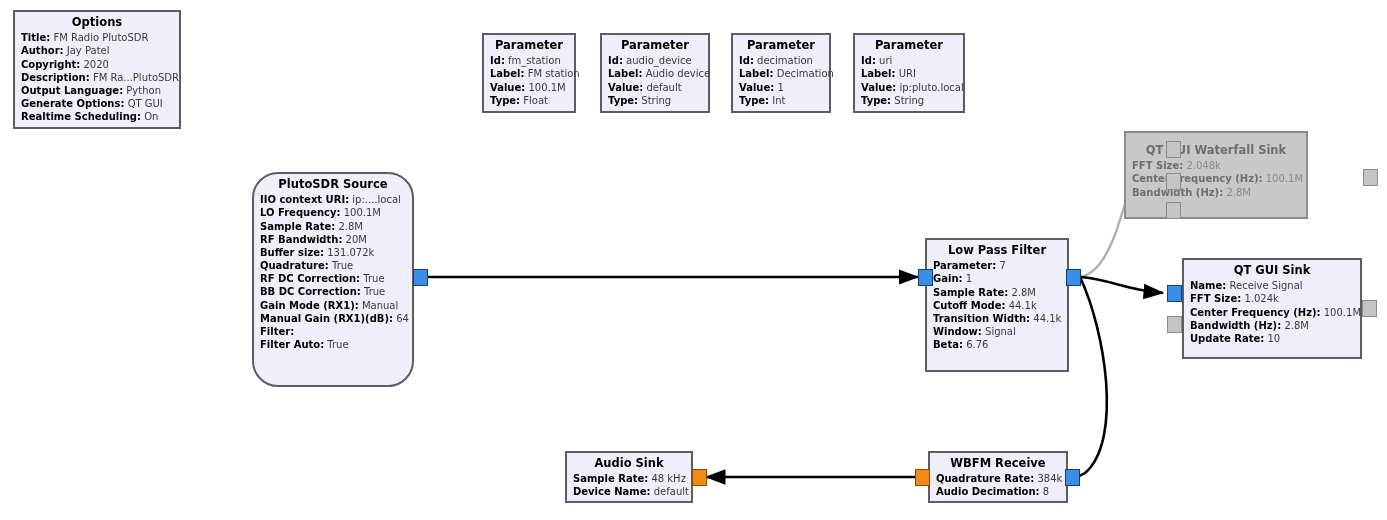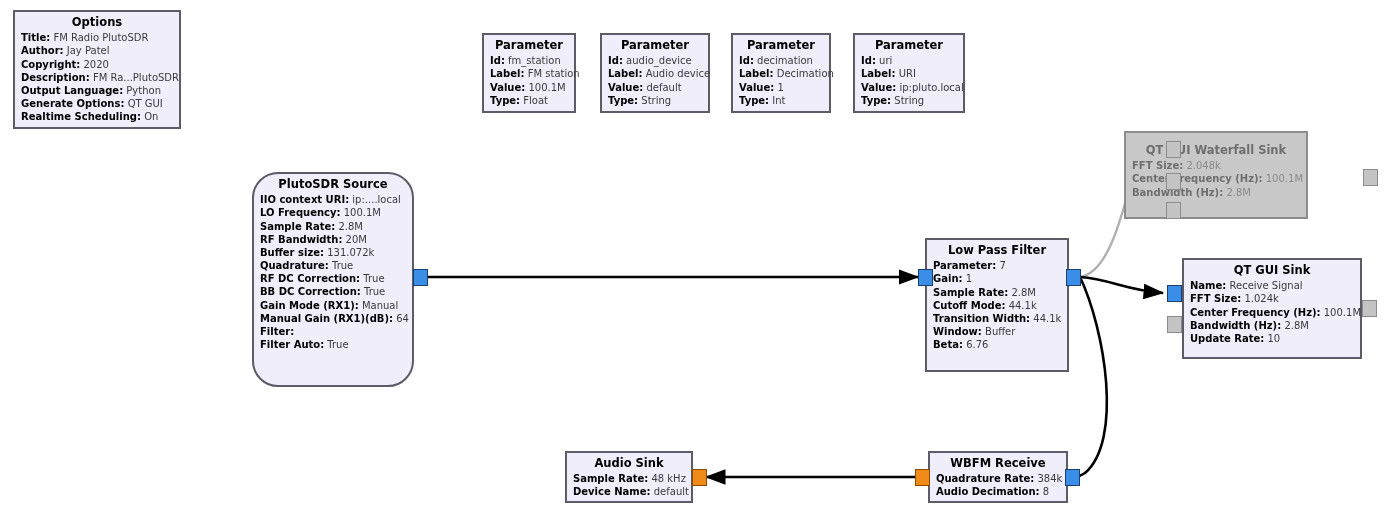--- a/index.html
+++ b/index.html
@@ -294,21 +294,21 @@
     <div class="row">
       <span class="k">Cutoff Mode:</span>
       <span>44.1k</span>
     </div>
     <div class="row">
       <span class="k">Transition Width:</span>
       <span>44.1k</span>
     </div>
     <div class="row">
       <span class="k">Window:</span>
-      <span>Buffer</span>
+      <span>Signal</span>
     </div>
     <div class="row">
       <span class="k">Beta:</span>
       <span>6.76</span>
     </div>
   </div>
   <div class="port blue" style="left:918px; top:269px; width:15px; height:17px;"></div>
   <div class="port blue" style="left:1066px; top:269px; width:15px; height:17px;"></div>
 
   <div class="block disabled" style="left:1124px; top:131px; width:184px; height:88px; padding-top:10px;">

